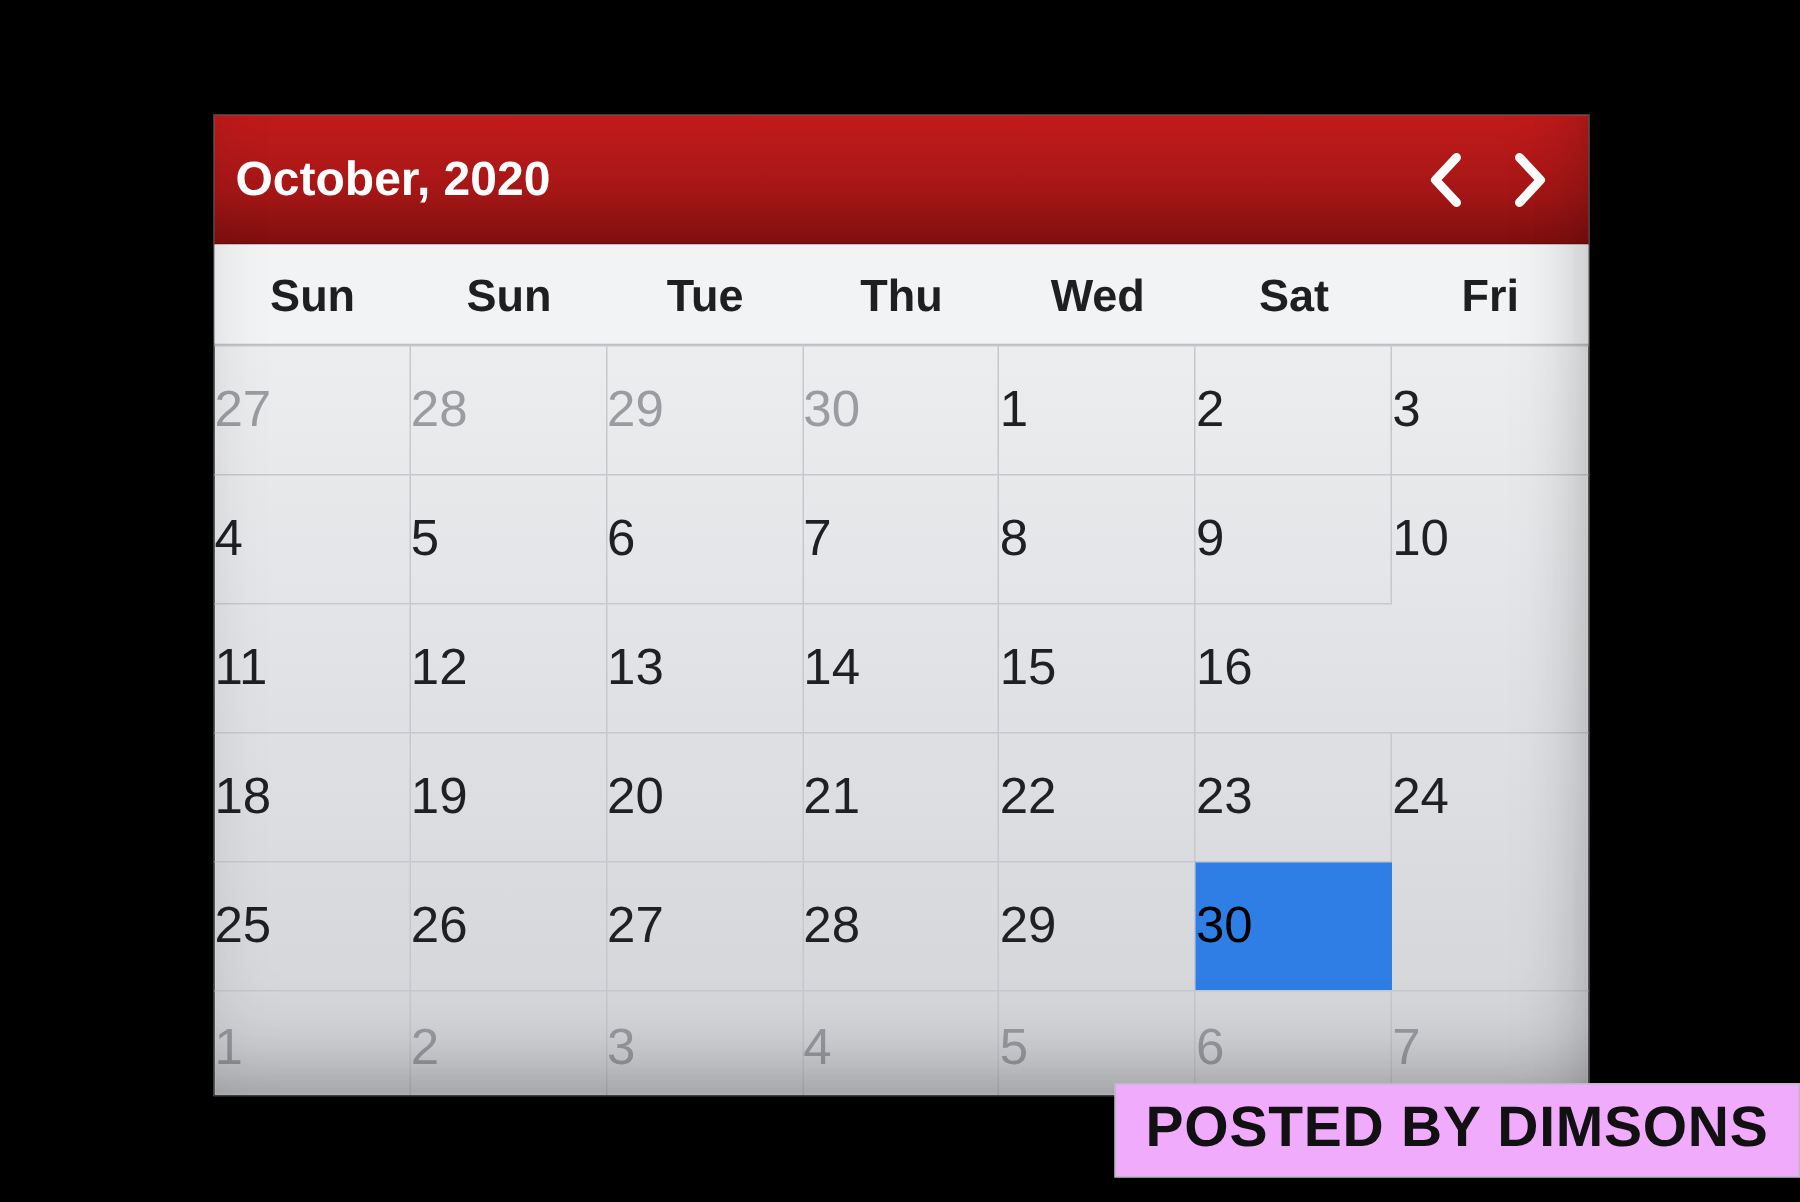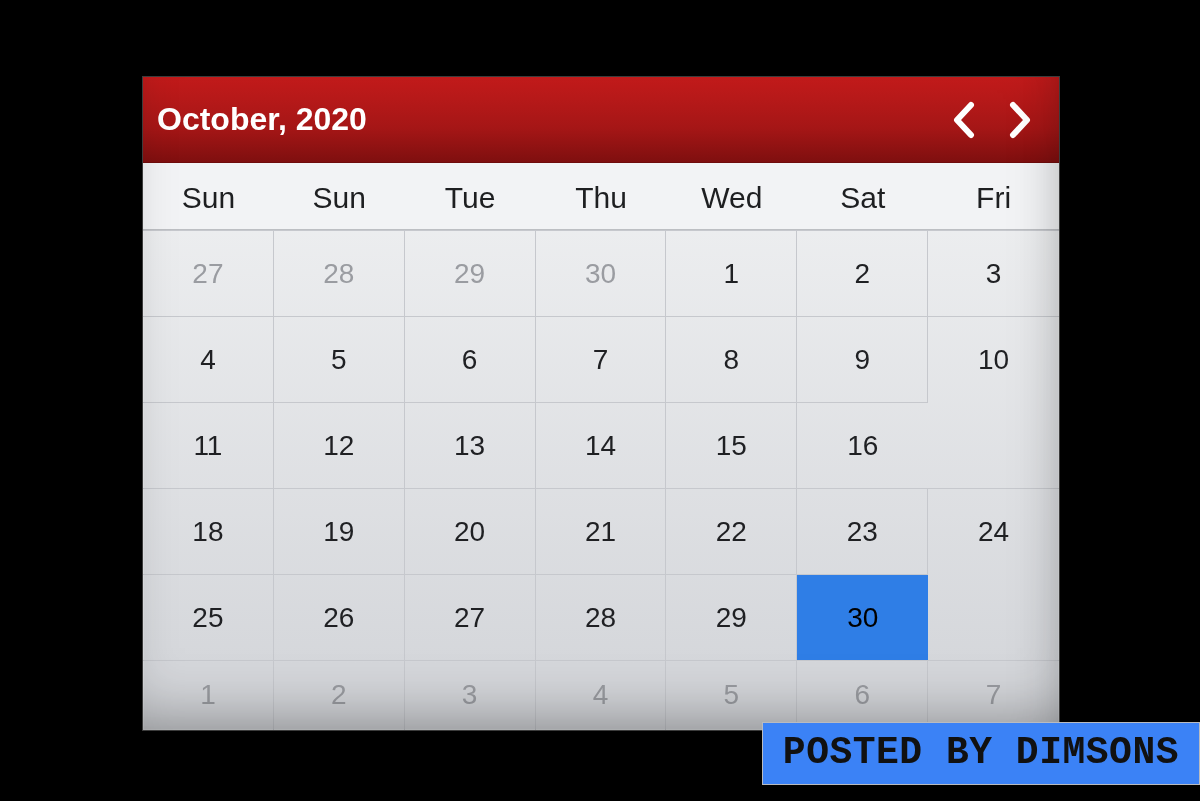--- a/index.html
+++ b/index.html
@@ -41,29 +41,30 @@
     }
     .weekday-row {
       border-bottom: 1px solid #bdbfc3;
     }
     .weekday {
       text-align: center;
       padding: 18px 2px 14px;
       font-size: 30px;
       color: #1e1f21;
       background: #f2f3f5;
+      font-weight: bold;
     }
     .grid { }
     .week { }
     .cell {
       height: 86px;
       display: flex;
       align-items: center;
-      justify-content: center;
-      font-size: 28px;
+      justify-content: flex-start;
+      font-size: 34px;
       color: #1f2023;
       border-top: 1px solid #c6c8cd;
       border-right: 1px solid #c6c8cd;
       cursor: pointer;
       user-select: none;
     }
     .cell:last-child { border-right: none; }
     .cell.outside { color: #9a9ca1; }
     .cell.selected { background: #2f7ee6; color: #000; font-weight: 500; }
     .week:last-child .cell { height: 70px; align-items: flex-start; padding-top: 18px; }
@@ -72,23 +73,23 @@
       content:"";
       position:absolute;
       inset:0;
       pointer-events:none;
       box-shadow: inset 0 -40px 60px -30px rgba(0,0,0,.35), inset -40px 0 60px -50px rgba(0,0,0,.25);
     }
     .watermark {
       position: absolute;
       right: 0;
       bottom: 16px;
-      background: #3b82f6;
+      background: #f0abfc;
       color: #111;
-      font-family: Liberation Mono, monospace;
+      font-family: Liberation Sans, sans-serif;
       font-weight: 800;
       letter-spacing: 0.5px;
       font-size: 38px;
       padding: 8px 20px 10px 20px;
       border: 1px solid #b9bbc0;
     }
   </style>
 </head>
 <body>
 

